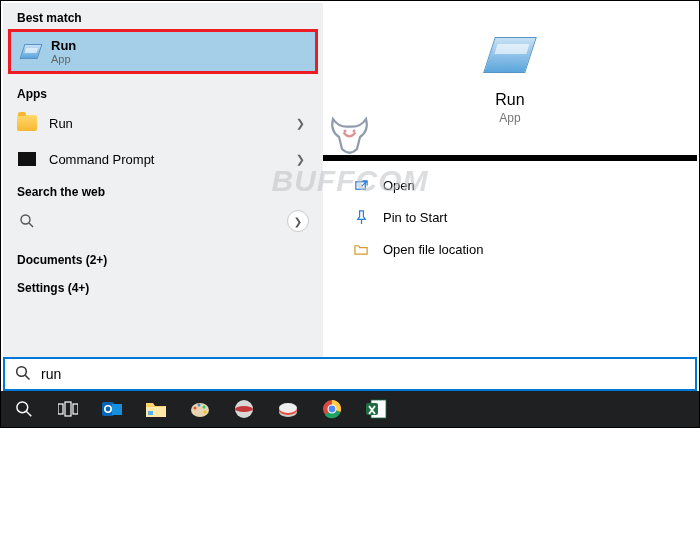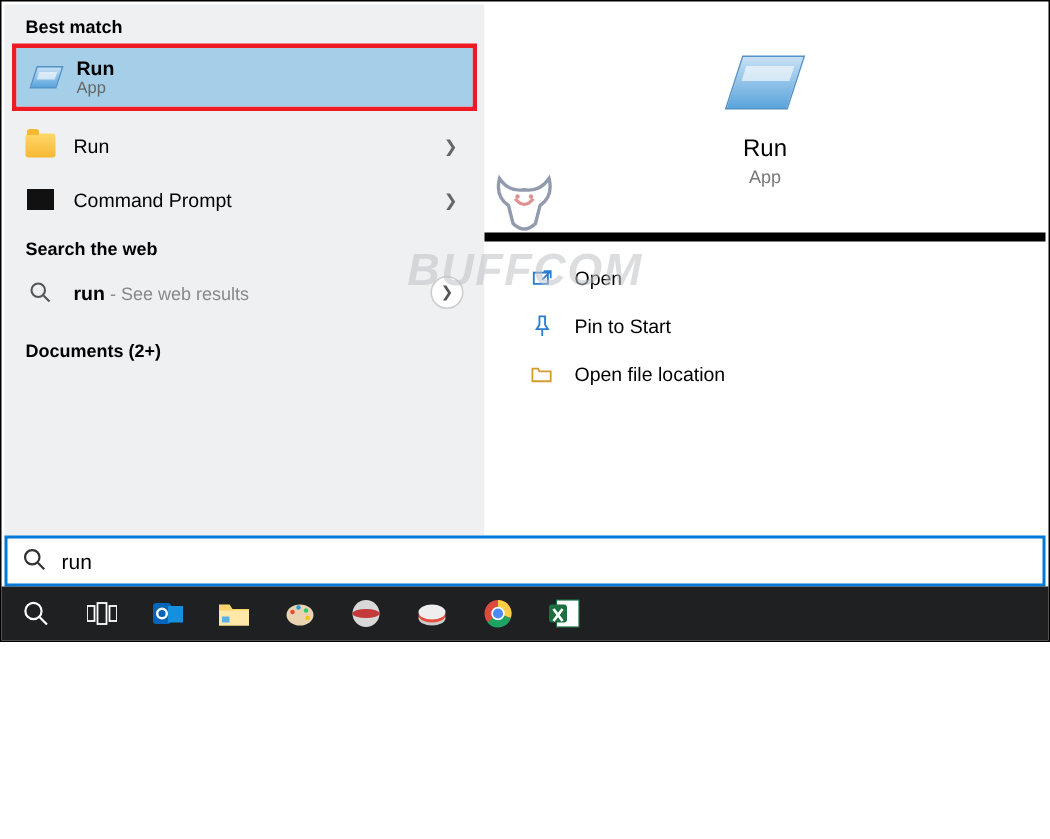--- a/index.html
+++ b/index.html
@@ -74,20 +74,21 @@
           <span class="item-icon">
               <span class="run-icon-sm"></span>
             </span>
           <span class="item-text">
             <span class="item-title" style="font-weight:600;">Run</span>
             <span class="item-subtitle">App</span>
           </span>
         </div>
       </div>
 
+      <div class="section-header">Apps</div>
 
       <div class="list-item">
         <span class="item-icon">
             <span class="folder-icon"></span>
           </span>
         <span class="item-title">Run</span>
         <span class="chevron">❯</span>
       </div>
 
       <div class="list-item">
@@ -100,27 +101,25 @@
 
       <div class="section-header">Search the web</div>
 
       <div class="list-item">
         <span class="item-icon search-glyph">
           <svg width="16" height="16" viewBox="0 0 16 16">
               <circle cx="6.5" cy="6.5" r="4.5" fill="none" stroke="#555" stroke-width="1.4"></circle>
               <line x1="10" y1="10" x2="14" y2="14" stroke="#555" stroke-width="1.4"></line>
             </svg>
         </span>
-        <span style="flex:1;">
-          <span class="item-title" style="font-weight:600;">run</span><span class="item-inline-sub"> - See web results</span>
-        </span>
         <span class="chevron-circle">❯</span>
       </div>
 
       <div class="section-header" style="padding-top:14px;">Documents (2+)</div>
+      <div class="section-header" style="padding-top:10px;">Settings (4+)</div>
     </div>
 
     <div class="right-panel">
       <div class="large-icon-area">
         <div class="large-icon">
             <span class="run-icon-lg"></span>
           </div>
         <div class="large-title">Run</div>
         <div class="large-subtitle">App</div>
       </div>

